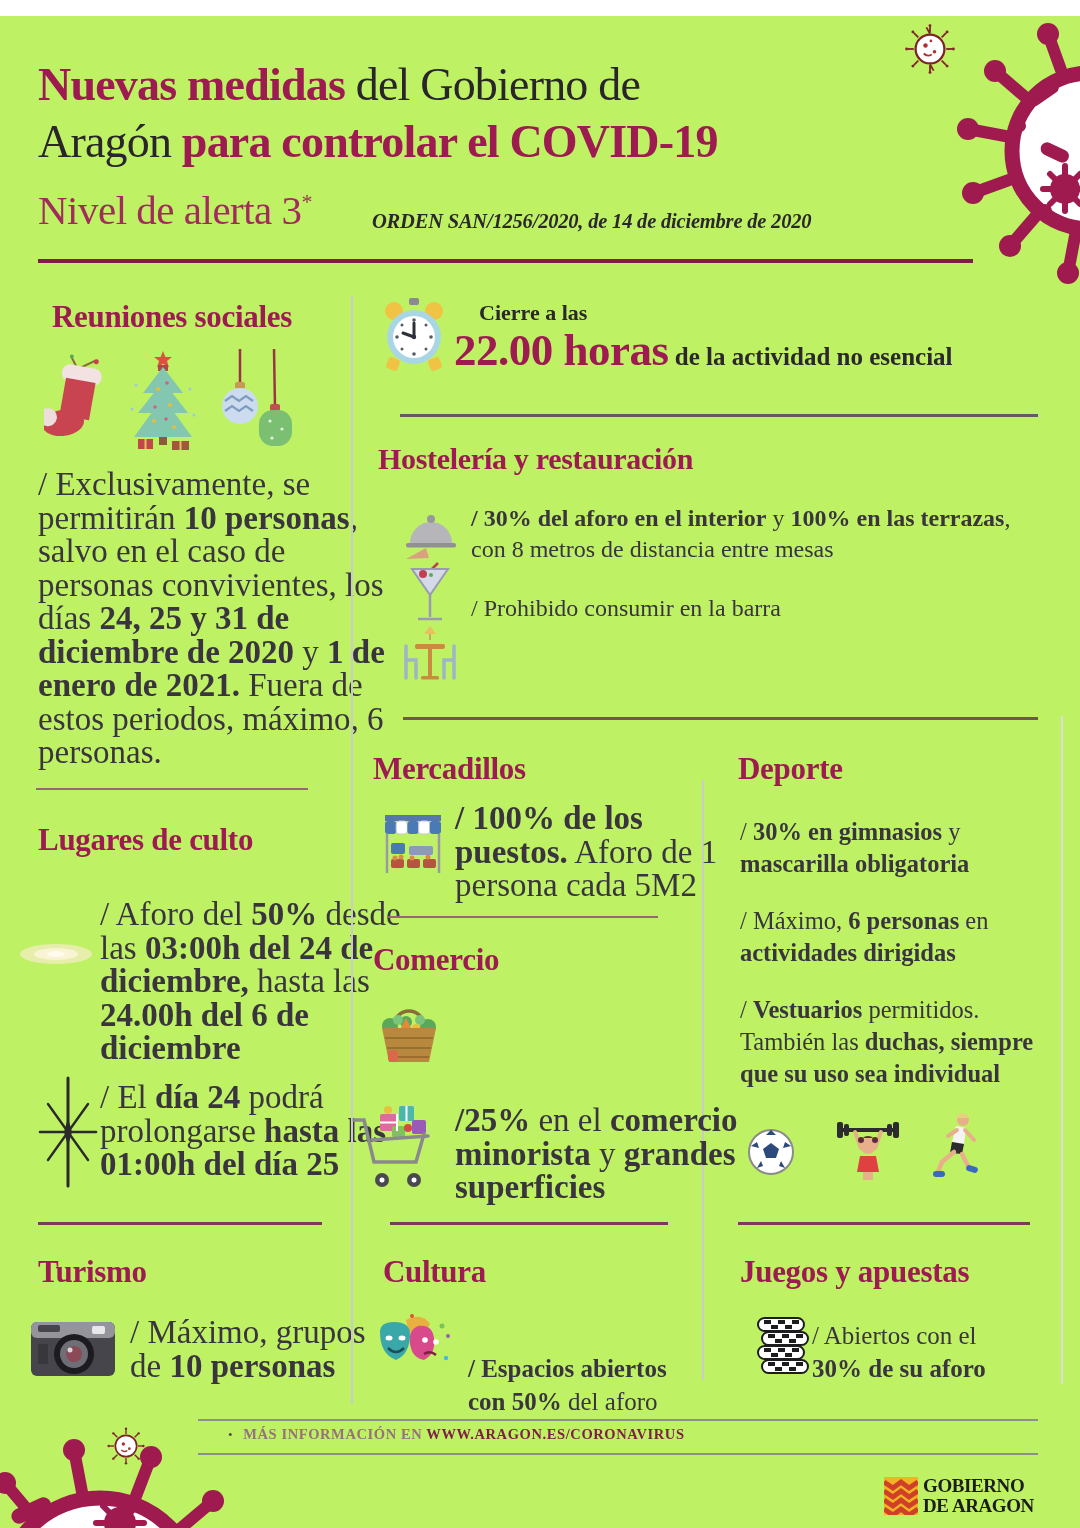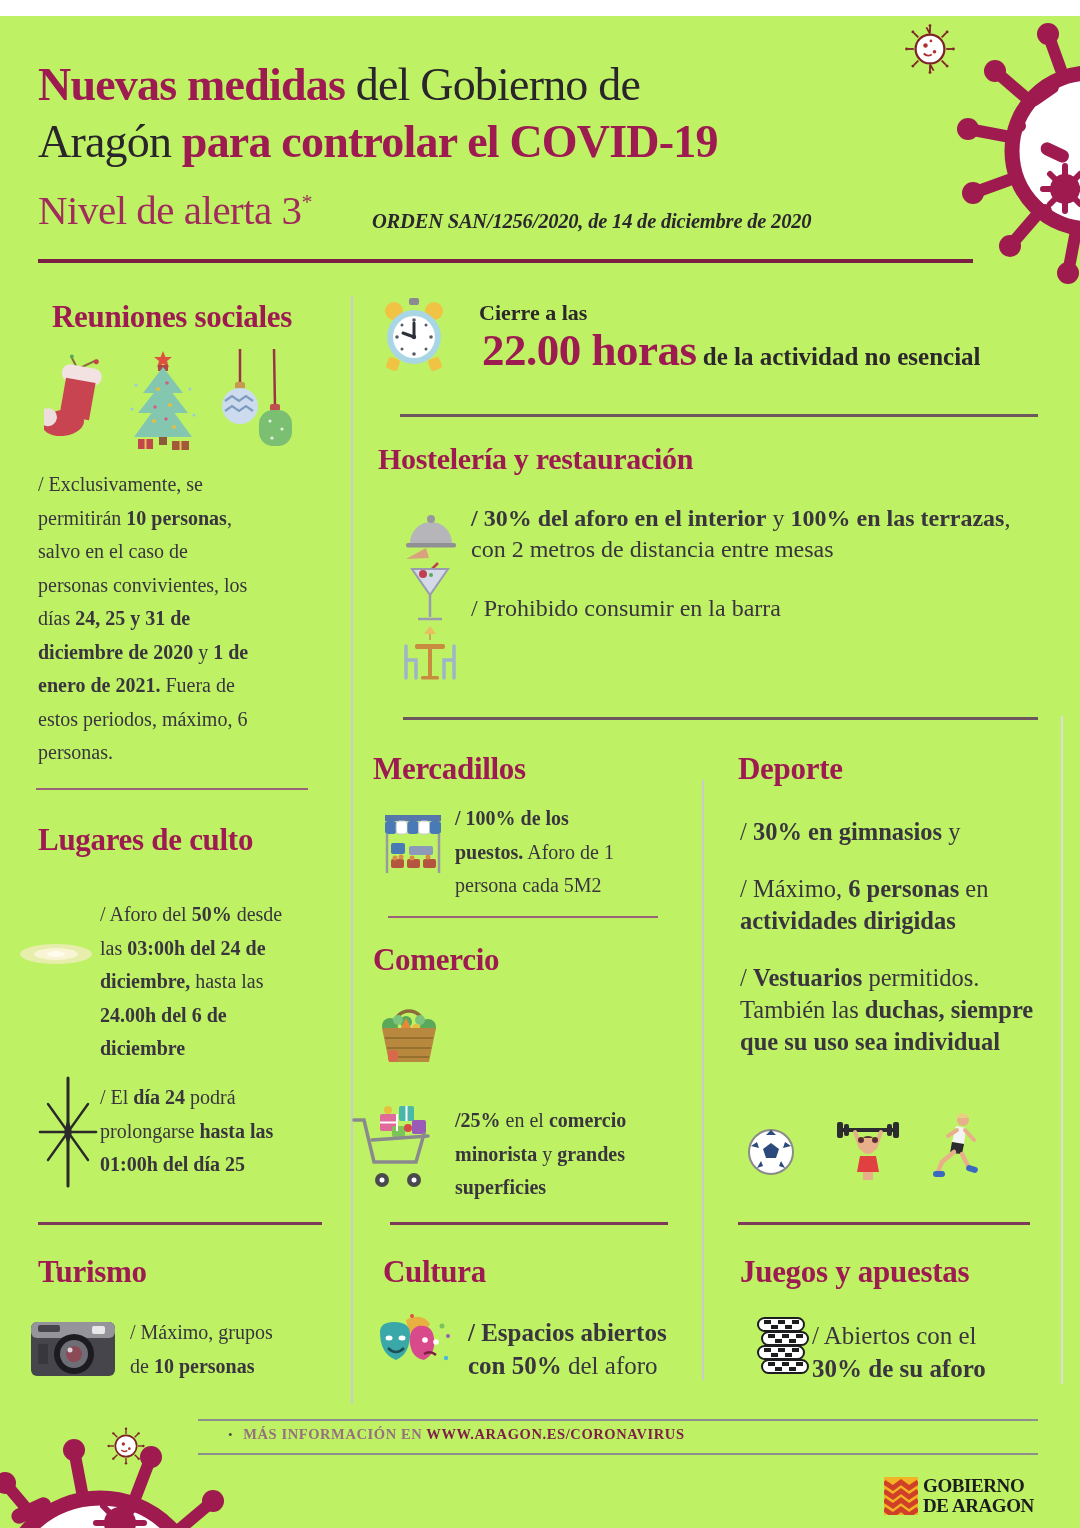--- a/index.html
+++ b/index.html
@@ -18,21 +18,21 @@
   .hr{background:#7b1f45}
   .grayline{background:#cbcbcb}
   .mauveline{background:#6d565e}
   .thinmaroon{background:#9b6378}
   .rowline{background:#7c3b58}
   .closing-l1{font-size:22px;font-weight:bold;color:#2b272b}
   .closing-time{font-size:45px;font-weight:bold;color:#9e1b52;letter-spacing:-0.5px}
   .closing-suffix{font-size:25px;font-weight:bold;color:#2b272b}
   .item-sm{font-size:24px;line-height:31px}
   .item-md{font-size:25px;line-height:33px}
-  .item-lg{font-size:20px;line-height:33.5px}
+  .item-lg{font-size:33px;line-height:33.5px}
   .dep-item{margin-bottom:25px;font-size:24.5px;line-height:32px}
   .finfo{font-size:14.5px;letter-spacing:0.6px}
   .finfo .pre{color:#96707c;font-weight:bold}
   .finfo .url{color:#7e1d45;font-weight:bold}
   .finfo .dot{color:#4a4a4a;margin-right:10px;font-size:13px}
   .logo-text{font-size:19px;line-height:19.5px;font-weight:bold;color:#1d1d1f;letter-spacing:-0.4px}
 </style>
 </head>
 <body>
 
@@ -233,31 +233,31 @@
       <circle cx="21" cy="29" r="1.5"></circle>
         <circle cx="45" cy="29" r="1.5"></circle>
         <circle cx="21" cy="53" r="1.5"></circle>
         <circle cx="45" cy="53" r="1.5"></circle>
     </g>
     <line x1="33" y1="41" x2="33" y2="27" stroke="#2c3138" stroke-width="3" stroke-linecap="round"></line>
     <line x1="33" y1="41" x2="22" y2="37" stroke="#2c3138" stroke-width="3" stroke-linecap="round"></line>
     <circle cx="33" cy="41" r="2.2" fill="#2c3138"></circle>
   </svg>
   <div class="abs closing-l1" style="left:479px;top:284px">Cierre a las</div>
-  <div class="abs rich" style="left:482px;top:308px"><span class="closing-time">22.00 horas</span><span class="closing-suffix"> de la actividad no esencial</span></div>
+  <div class="abs rich" style="left:454px;top:308px"><span class="closing-time">22.00 horas</span><span class="closing-suffix"> de la actividad no esencial</span></div>
   <div class="abs mauveline" style="left:400px;top:398px;width:638px;height:2.5px"></div>
 
   <div class="abs sec" style="left:378px;top:426px;font-size:30px">Hostelería y restauración</div>
   <svg class="abs" style="left:404px;top:489px" width="54" height="58" viewBox="0 0 54 58">
     <path d="M6,38 a21,21 0 0 1 42,0 z" fill="#b5b5ba"></path>
     <circle cx="27" cy="14" r="4" fill="#97979d"></circle>
     <rect x="2" y="38" width="50" height="4.5" rx="2" fill="#8f8f94"></rect>
     <polygon points="2,54 22,43 25,53" fill="#d9a17e"></polygon>
   </svg>
-  <p class="abs rich item-sm" style="left:471px;top:487px"><span class="b">/ 30% del aforo en el interior</span><span> y </span><span class="b">100% en las terrazas</span><span>,</span><br><span>con 2 metros de distancia entre mesas</span></p>
+  <p class="abs rich item-sm" style="left:471px;top:487px"><span class="b">/ 30% del aforo en el interior</span><span> y </span><span class="b">100% en las terrazas</span><span>,</span><br><span>con 8 metros de distancia entre mesas</span></p>
 
   <svg class="abs" style="left:408px;top:545px" width="44" height="82" viewBox="0 0 44 82">
     <line x1="30" y1="2" x2="14" y2="18" stroke="#c04050" stroke-width="2.5"></line>
     <polygon points="4,8 40,8 22,34" fill="#d5dae8" stroke="#9a9ab0" stroke-width="2"></polygon>
     <circle cx="15" cy="13" r="4" fill="#c04050"></circle>
       <circle cx="23" cy="14" r="2" fill="#5aa85a"></circle>
     <line x1="22" y1="34" x2="22" y2="56" stroke="#9a9ab0" stroke-width="2.5"></line>
     <line x1="10" y1="58" x2="34" y2="58" stroke="#9a9ab0" stroke-width="2.5"></line>
   </svg>
   <p class="abs rich item-sm" style="left:471px;top:577px"><span>/ Prohibido consumir en la barra</span></p>
@@ -355,21 +355,21 @@
     </g>
     <circle cx="32" cy="82" r="7" fill="#4a4a4e"></circle>
       <circle cx="64" cy="82" r="7" fill="#4a4a4e"></circle>
     <circle cx="32" cy="82" r="2.5" fill="#fff"></circle>
       <circle cx="64" cy="82" r="2.5" fill="#fff"></circle>
   </svg>
   <p class="abs rich item-lg" style="left:455px;top:1088px"><span class="b">/25%</span><span> en el </span><span class="b">comercio</span><br><span class="b">minorista</span><span> y </span><span class="b">grandes</span><br><span class="b">superficies</span></p>
 
   <div class="abs sec" style="left:738px;top:735px">Deporte</div>
   <div class="abs" style="left:740px;top:800px;width:320px">
-    <p class="rich dep-item"><span>/ </span><span class="b">30% en gimnasios</span><span> y</span><br></p>
+    <p class="rich dep-item"><span>/ </span><span class="b">30% en gimnasios</span><span> y</span><br><span class="b">mascarilla obligatoria</span></p>
     <p class="rich dep-item"><span>/ Máximo, </span><span class="b">6 personas</span><span> en</span><br><span class="b">actividades dirigidas</span></p>
     <p class="rich dep-item"><span>/ </span><span class="b">Vestuarios</span><span> permitidos.</span><br><span>También las </span><span class="b">duchas, siempre</span><br><span class="b">que su uso sea individual</span></p>
   </div>
   <svg class="abs" style="left:747px;top:1112px" width="48" height="48" viewBox="0 0 48 48">
     <circle cx="24" cy="24" r="22" fill="#ffffff" stroke="#8a8a8a" stroke-width="2"></circle>
     <polygon points="24,15 32,21 29,30 19,30 16,21" fill="#2c4a7c"></polygon>
     <g fill="#2c4a7c">
       <polygon points="24,2 29,7 19,7"></polygon>
         <polygon points="4,18 10,14 12,20"></polygon>
       <polygon points="44,18 38,14 36,20"></polygon>
@@ -424,21 +424,21 @@
     <circle cx="49" cy="28" r="2.8" fill="#fff"></circle>
       <circle cx="60" cy="30" r="2.8" fill="#fff"></circle>
     <path d="M48,42 q6,-4 12,1" stroke="#7c1f3f" stroke-width="2.5" fill="none"></path>
     <g>
         <circle cx="66" cy="14" r="2.5" fill="#7cc45a"></circle>
         <circle cx="72" cy="24" r="2" fill="#9a5ab8"></circle>
         <circle cx="36" cy="4" r="2" fill="#e05040"></circle>
         <circle cx="70" cy="46" r="2.2" fill="#4ab8d8"></circle>
       </g>
   </svg>
-  <p class="abs rich item-md" style="left:468px;top:1300px"><span class="b">/ Espacios abiertos</span><br><span class="b">con 50%</span><span> del aforo</span></p>
+  <p class="abs rich item-md" style="left:468px;top:1336px"><span class="b">/ Espacios abiertos</span><br><span class="b">con 50%</span><span> del aforo</span></p>
 
   <div class="abs sec" style="left:740px;top:1238px">Juegos y apuestas</div>
   <svg class="abs" style="left:752px;top:1300px" width="64" height="68" viewBox="0 0 64 68">
     <g>
       <rect x="6" y="2" width="46" height="13" rx="6.5" fill="#fff" stroke="#1d1d1f" stroke-width="2"></rect>
       <g fill="#1d1d1f">
           <rect x="12" y="4" width="7" height="4"></rect>
           <rect x="26" y="4" width="7" height="4"></rect>
           <rect x="40" y="4" width="7" height="4"></rect>
           <rect x="19" y="9" width="7" height="4"></rect>

